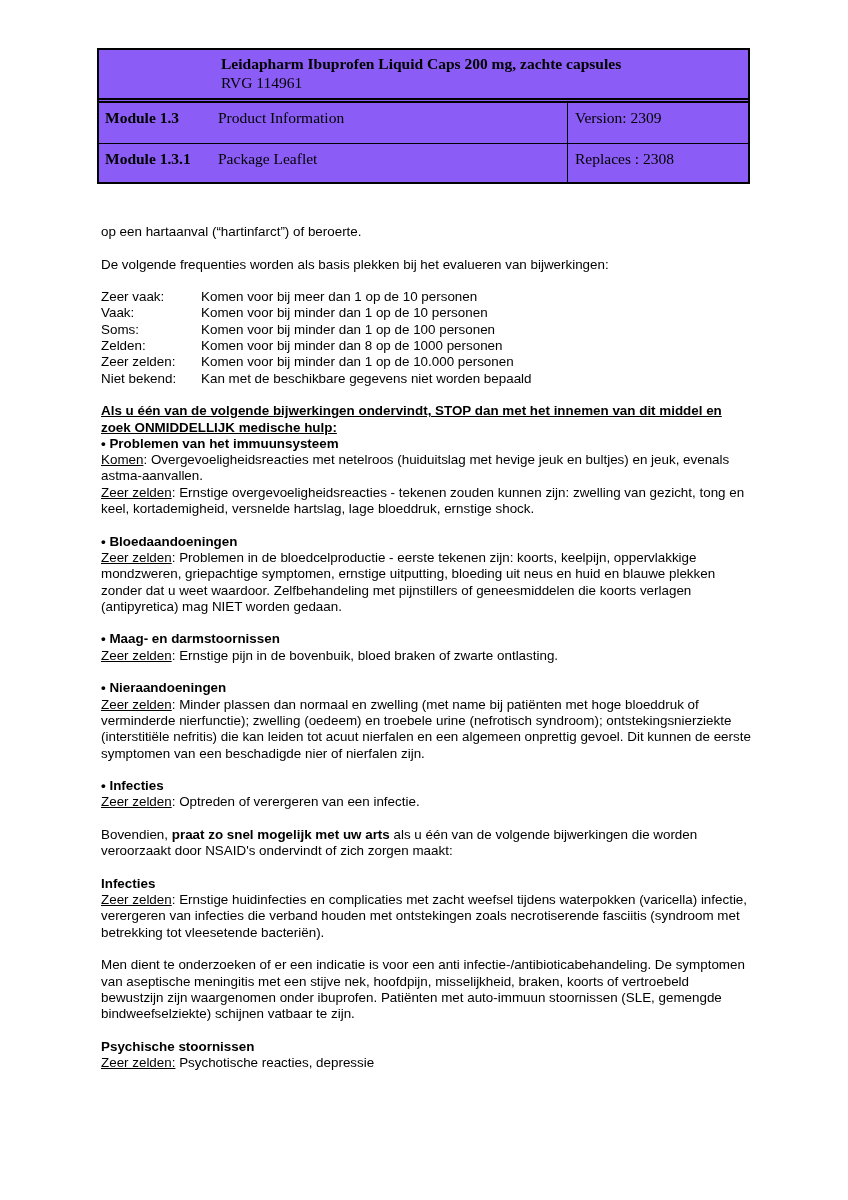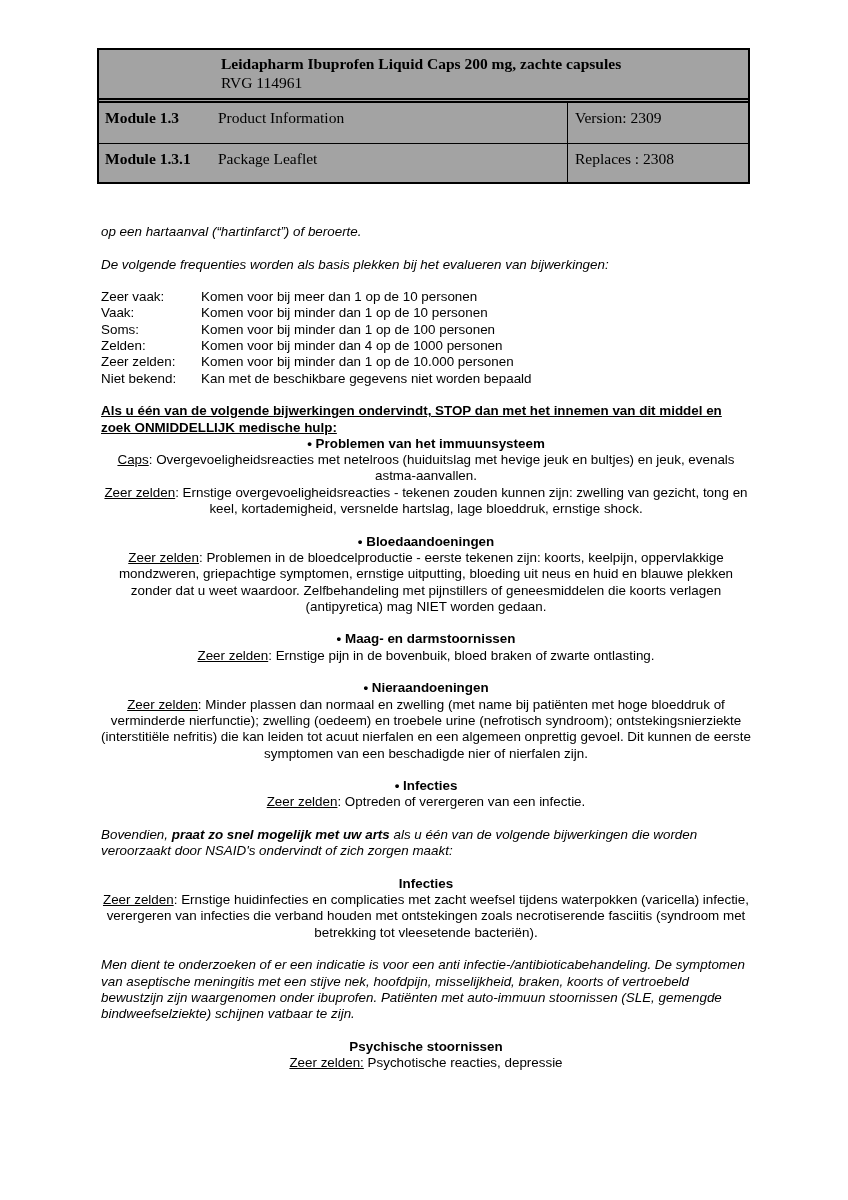--- a/index.html
+++ b/index.html
@@ -19,21 +19,21 @@
 
   
   .doc-table {
     position: absolute;
     left: 97px; top: 48px;
     width: 653px;
     border: 2px solid #000;
     font-family: "Liberation Serif", serif;
     font-size: 15.5px;
     box-sizing: border-box;
-    background: #a3a3a3;
+    background: #8b5cf6;
   }
   .doc-header {
     border-bottom: 5px double #000;
     padding: 4px 8px 6px 122px;
     min-height: 48px;
     box-sizing: border-box;
   }
   .doc-title { font-weight: bold; line-height: 19px; }
   .doc-subtitle { line-height: 19px; }
   .doc-row {
@@ -62,22 +62,22 @@
   }
 
   
   .body-text {
     position: absolute;
     left: 101px; top: 224px;
     width: 650px;
     font-size: 13.4px;
     line-height: 16.3px;
   }
-  .para { margin: 0 0 16.3px 0; font-style: italic; }
-  .section { margin: 0 0 16.3px 0; text-align: center; }
+  .para { margin: 0 0 16.3px 0; }
+  .section { margin: 0 0 16.3px 0; }
   .section p { margin: 0; }
   .tight { margin: 0; text-decoration: underline; }
   .bold { font-weight: bold; }
   .u { text-decoration: underline; }
   .freq-list { margin: 0 0 16.3px 0; }
   .freq-row { }
   .freq-term { display: inline-block; width: 100px; vertical-align: top; }
 </style>
 </head>
 <body>
@@ -106,30 +106,30 @@
   <div class="body-text">
 
     <p class="para">op een hartaanval (“hartinfarct”) of beroerte.</p>
 
     <p class="para">De volgende frequenties worden als basis plekken bij het evalueren van bijwerkingen:</p>
 
     <div class="freq-list">
       <div class="freq-row"><span class="freq-term">Zeer vaak:</span><span>Komen voor bij meer dan 1 op de 10 personen</span></div>
       <div class="freq-row"><span class="freq-term">Vaak:</span><span>Komen voor bij minder dan 1 op de 10 personen</span></div>
       <div class="freq-row"><span class="freq-term">Soms:</span><span>Komen voor bij minder dan 1 op de 100 personen</span></div>
-      <div class="freq-row"><span class="freq-term">Zelden:</span><span>Komen voor bij minder dan 4 op de 1000 personen</span></div>
+      <div class="freq-row"><span class="freq-term">Zelden:</span><span>Komen voor bij minder dan 8 op de 1000 personen</span></div>
       <div class="freq-row"><span class="freq-term">Zeer zelden:</span><span>Komen voor bij minder dan 1 op de 10.000 personen</span></div>
       <div class="freq-row"><span class="freq-term">Niet bekend:</span><span>Kan met de beschikbare gegevens niet worden bepaald</span></div>
     </div>
 
     <p class="tight bold">Als u één van de volgende bijwerkingen ondervindt, STOP dan met het innemen van dit middel en zoek ONMIDDELLIJK medische hulp:</p>
 
     <div class="section">
       <p class="bold">• Problemen van het immuunsysteem</p>
-      <p><span class="u">Caps</span><span>: Overgevoeligheidsreacties met netelroos (huiduitslag met hevige jeuk en bultjes) en jeuk, evenals astma-aanvallen.</span></p>
+      <p><span class="u">Komen</span><span>: Overgevoeligheidsreacties met netelroos (huiduitslag met hevige jeuk en bultjes) en jeuk, evenals astma-aanvallen.</span></p>
       <p><span class="u">Zeer zelden</span><span>: Ernstige overgevoeligheidsreacties - tekenen zouden kunnen zijn: zwelling van gezicht, tong en keel, kortademigheid, versnelde hartslag, lage bloeddruk, ernstige shock.</span></p>
     </div>
 
     <div class="section">
       <p class="bold">• Bloedaandoeningen</p>
       <p><span class="u">Zeer zelden</span><span>: Problemen in de bloedcelproductie - eerste tekenen zijn: koorts, keelpijn, oppervlakkige mondzweren, griepachtige symptomen, ernstige uitputting, bloeding uit neus en huid en blauwe plekken zonder dat u weet waardoor. Zelfbehandeling met pijnstillers of geneesmiddelen die koorts verlagen (antipyretica) mag NIET worden gedaan.</span></p>
     </div>
 
     <div class="section">
       <p class="bold">• Maag- en darmstoornissen</p>

